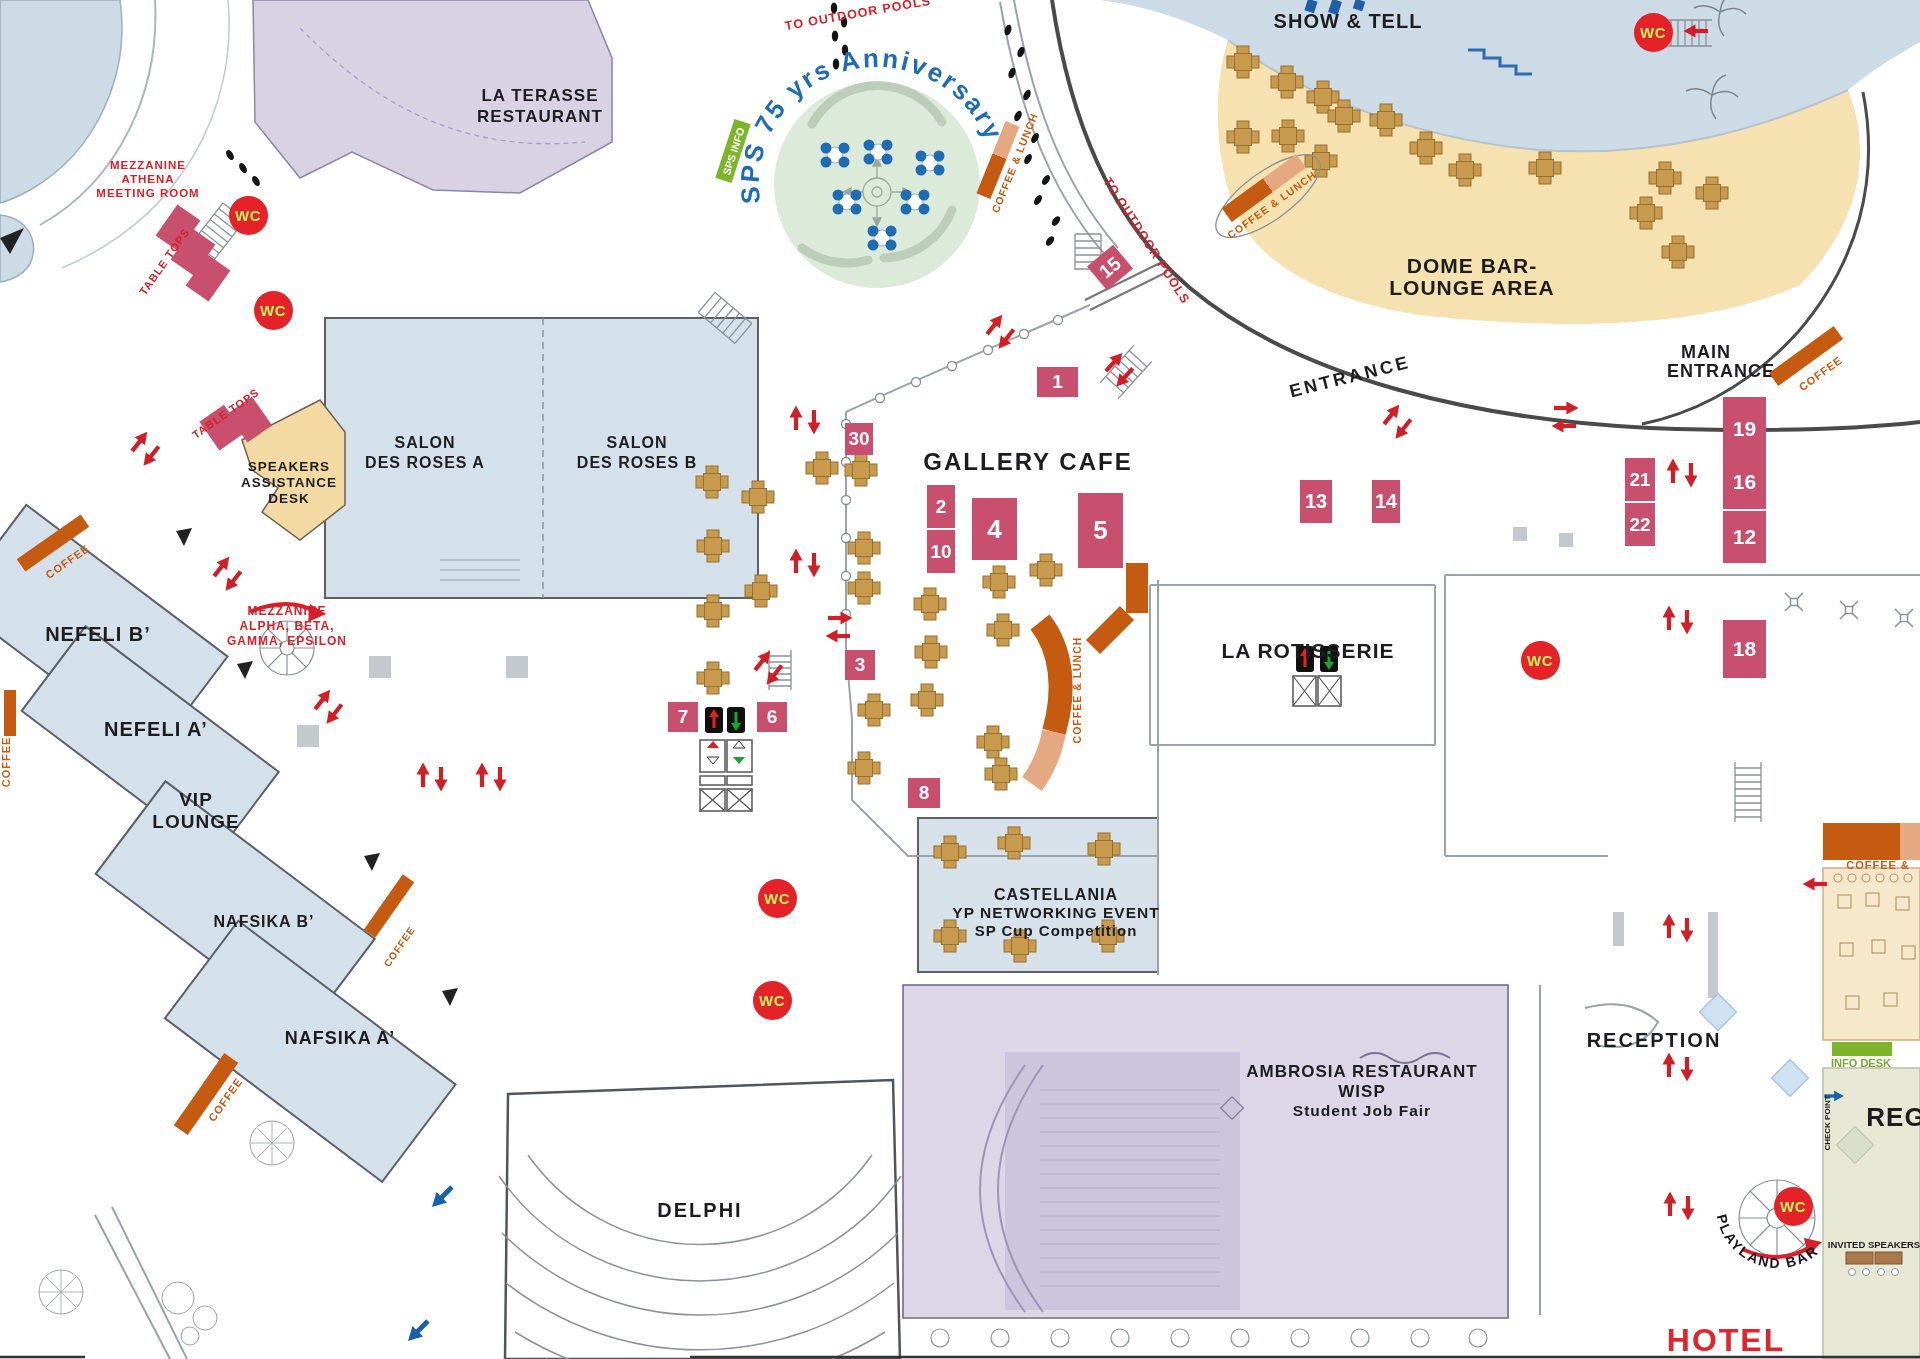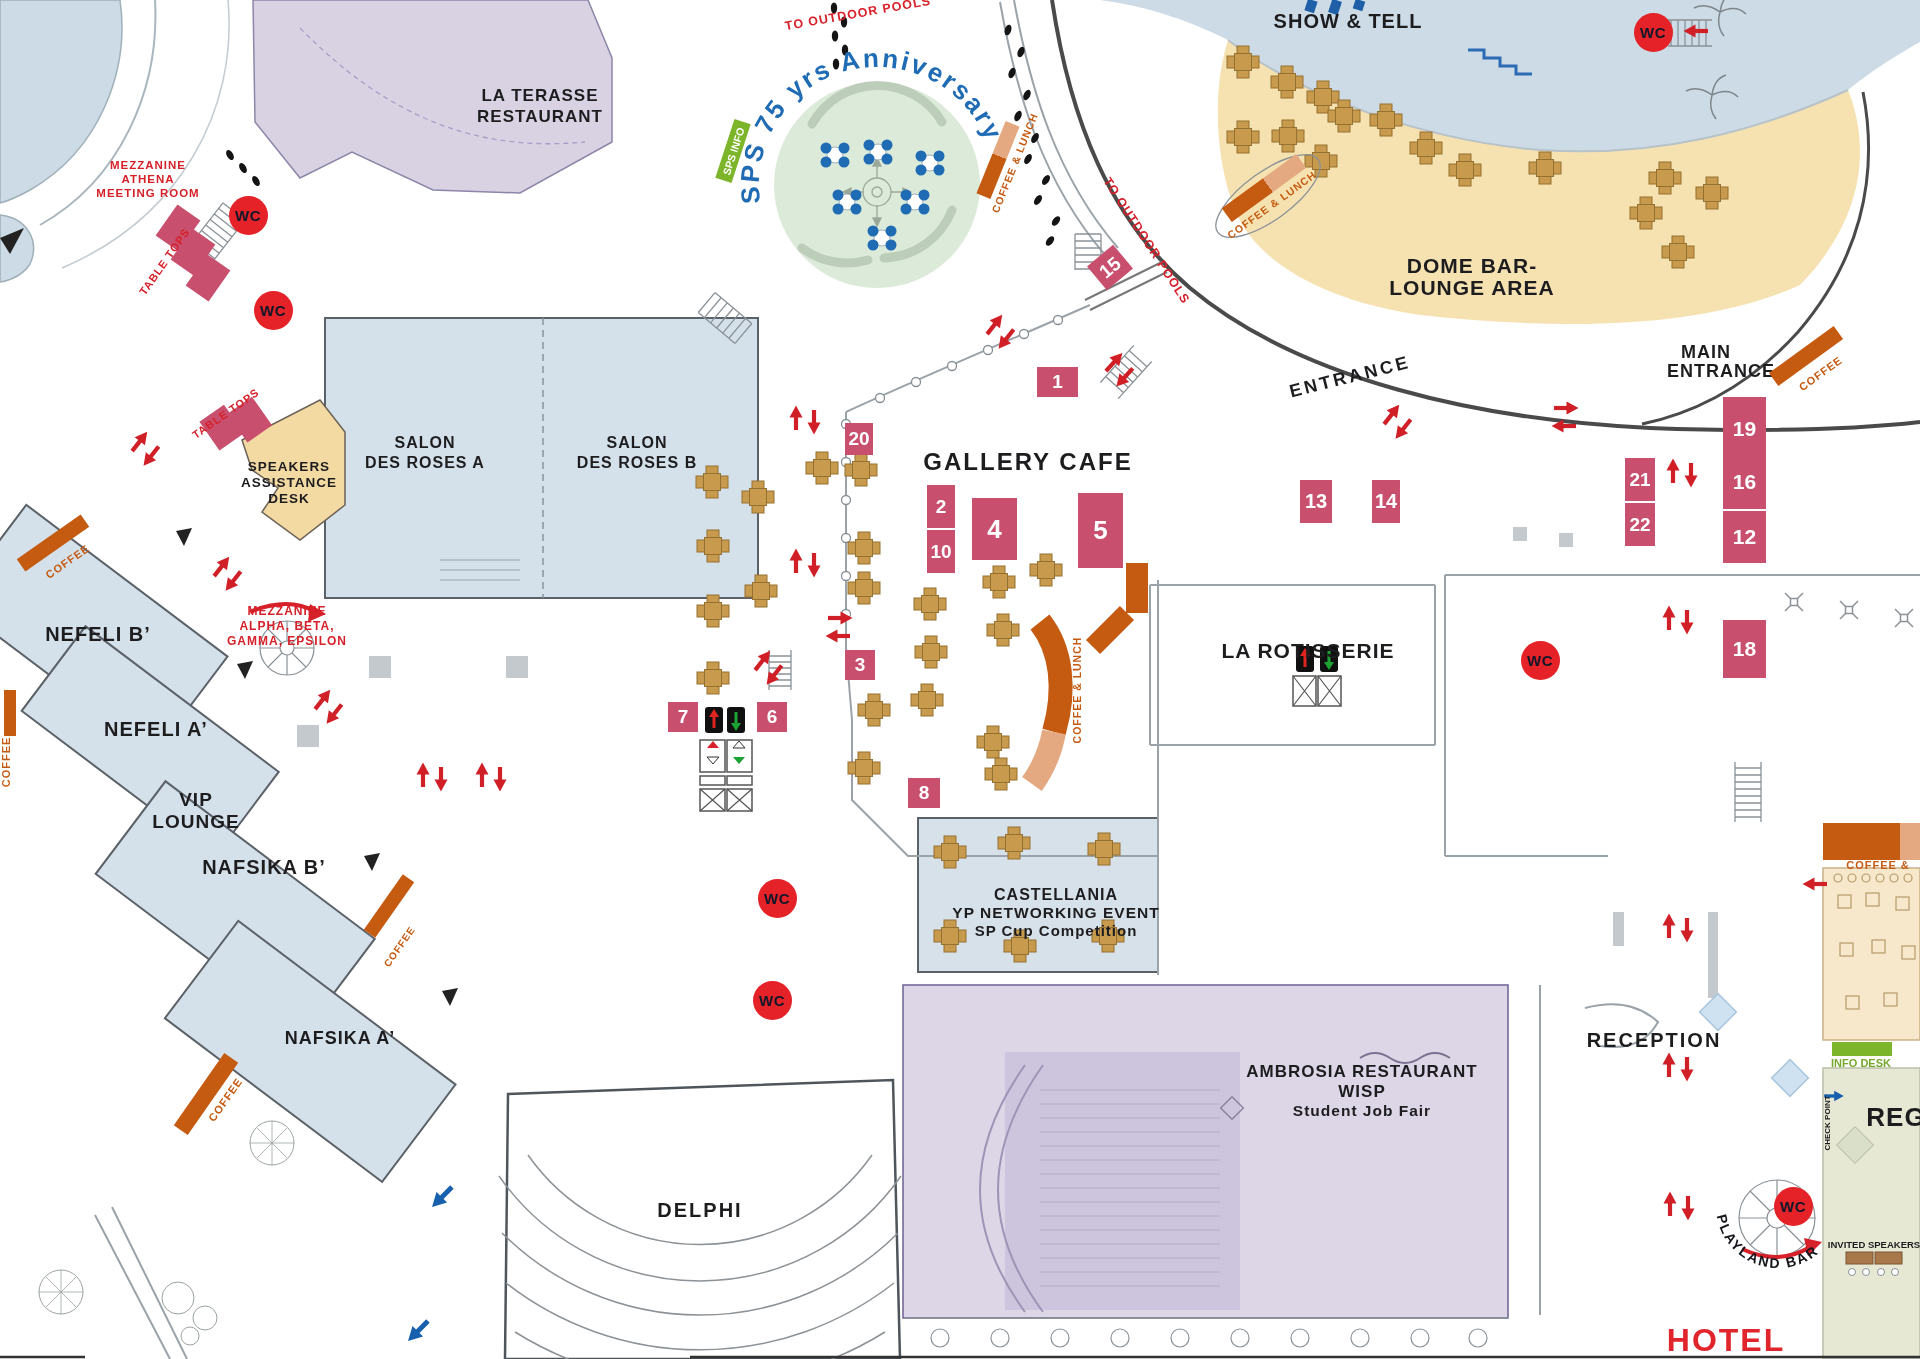--- a/index.html
+++ b/index.html
@@ -6,21 +6,21 @@
   .stage{position:relative;width:1920px;height:1359px;background:#ffffff;overflow:hidden;
          font-family:"Liberation Sans",sans-serif;}
   .stage svg.base{position:absolute;left:0;top:0;}
   svg text{font-family:"Liberation Sans",sans-serif;}
   .lbl{position:absolute;transform:translate(-50%,-50%);font-weight:bold;color:#1d1d20;
        white-space:nowrap;text-align:center;letter-spacing:1px;line-height:1.05;}
   .red{color:#d6212a;} .or{color:#c55a11;} .grn{color:#76a82d;}
   .marker{position:absolute;background:#c84f6d;color:#fff;font-weight:bold;
           display:flex;align-items:center;justify-content:center;}
   .wcb{position:absolute;width:39px;height:39px;margin:-19.5px 0 0 -19.5px;border-radius:50%;
-       background:#e42227;color:#0f172a;font-weight:bold;font-size:15px;letter-spacing:.5px;
+       background:#e42227;color:#bef264;font-weight:bold;font-size:15px;letter-spacing:.5px;
        display:flex;align-items:center;justify-content:center;}
   .banner{position:absolute;background:#c55a11;}
   .banner.two{background:linear-gradient(90deg,#c55a11 55%,#e5a981 55%);}
   .gbanner{position:absolute;background:#7cb52a;color:#fff;font-weight:bold;
            display:flex;align-items:center;justify-content:center;}
 </style>
 </head>
 <body>
 
 <div class="stage">
@@ -516,21 +516,21 @@
 <div class="lbl" style="left:289px;top:499px;font-size:13.5px;">DESK</div>
 
 <div class="lbl red" style="left:287px;top:611px;font-size:12px;">MEZZANINE</div>
 <div class="lbl red" style="left:287px;top:626px;font-size:12px;">ALPHA, BETA,</div>
 <div class="lbl red" style="left:287px;top:641px;font-size:12px;">GAMMA, EPSILON</div>
 
 <div class="lbl" style="left:98px;top:634px;font-size:20px;">NEFELI B’</div>
 <div class="lbl" style="left:156px;top:729px;font-size:20px;">NEFELI A’</div>
 <div class="lbl" style="left:196px;top:800px;font-size:19px;">VIP</div>
 <div class="lbl" style="left:196px;top:822px;font-size:19px;">LOUNGE</div>
-<div class="lbl" style="left:264px;top:867px;font-size:20px;">NAFSIKA B’</div>
+<div class="lbl" style="left:264px;top:922px;font-size:16px;">NAFSIKA B’</div>
 <div class="lbl" style="left:340px;top:1038px;font-size:18px;">NAFSIKA A’</div>
 <div class="lbl" style="left:700px;top:1210px;font-size:20px;letter-spacing:2px;">DELPHI</div>
 
 <div class="lbl" style="left:1028px;top:462px;font-size:24px;letter-spacing:2px;">GALLERY CAFE</div>
 <div class="lbl" style="left:1308px;top:651px;font-size:21px;letter-spacing:1px;">LA ROTISSERIE</div>
 
 <div class="lbl" style="left:1056px;top:895px;font-size:16px;">CASTELLANIA</div>
 <div class="lbl" style="left:1056px;top:913px;font-size:15.5px;">YP NETWORKING EVENT</div>
 <div class="lbl" style="left:1056px;top:931px;font-size:15px;">SP Cup Competition</div>
 
@@ -608,21 +608,21 @@
 <div class="marker" style="left:668px;top:702px;width:30px;height:30px;font-size:19px;">7</div>
 <div class="marker" style="left:908px;top:778px;width:32px;height:30px;font-size:19px;">8</div>
 <div class="marker" style="left:927px;top:530px;width:28px;height:43px;font-size:19px;">10</div>
 <div class="marker" style="left:1723px;top:511px;width:43px;height:52px;font-size:21px;">12</div>
 <div class="marker" style="left:1300px;top:480px;width:32px;height:43px;font-size:20px;">13</div>
 <div class="marker" style="left:1372px;top:480px;width:28px;height:43px;font-size:20px;">14</div>
 <div class="marker" style="left:1093px;top:252px;width:34px;height:31px;font-size:19px;transform:rotate(-40deg);">15</div>
 <div class="marker" style="left:1723px;top:455px;width:43px;height:54px;font-size:21px;">16</div>
 <div class="marker" style="left:1723px;top:620px;width:43px;height:58px;font-size:21px;">18</div>
 <div class="marker" style="left:1723px;top:397px;width:43px;height:64px;font-size:21px;">19</div>
-<div class="marker" style="left:845px;top:423px;width:28px;height:32px;font-size:19px;">20</div>
+<div class="marker" style="left:845px;top:423px;width:28px;height:32px;font-size:19px;">30</div>
 <div class="marker" style="left:1625px;top:458px;width:30px;height:43px;font-size:19px;">21</div>
 <div class="marker" style="left:1625px;top:503px;width:30px;height:43px;font-size:19px;">22</div>
 
 <div class="wcb" style="left:248px;top:215px;">WC</div>
 <div class="wcb" style="left:273px;top:310px;">WC</div>
 <div class="wcb" style="left:1653px;top:32px;">WC</div>
 <div class="wcb" style="left:1540px;top:660px;">WC</div>
 <div class="wcb" style="left:777px;top:898px;">WC</div>
 <div class="wcb" style="left:772px;top:1000px;">WC</div>
 <div class="wcb" style="left:1793px;top:1206px;">WC</div>

